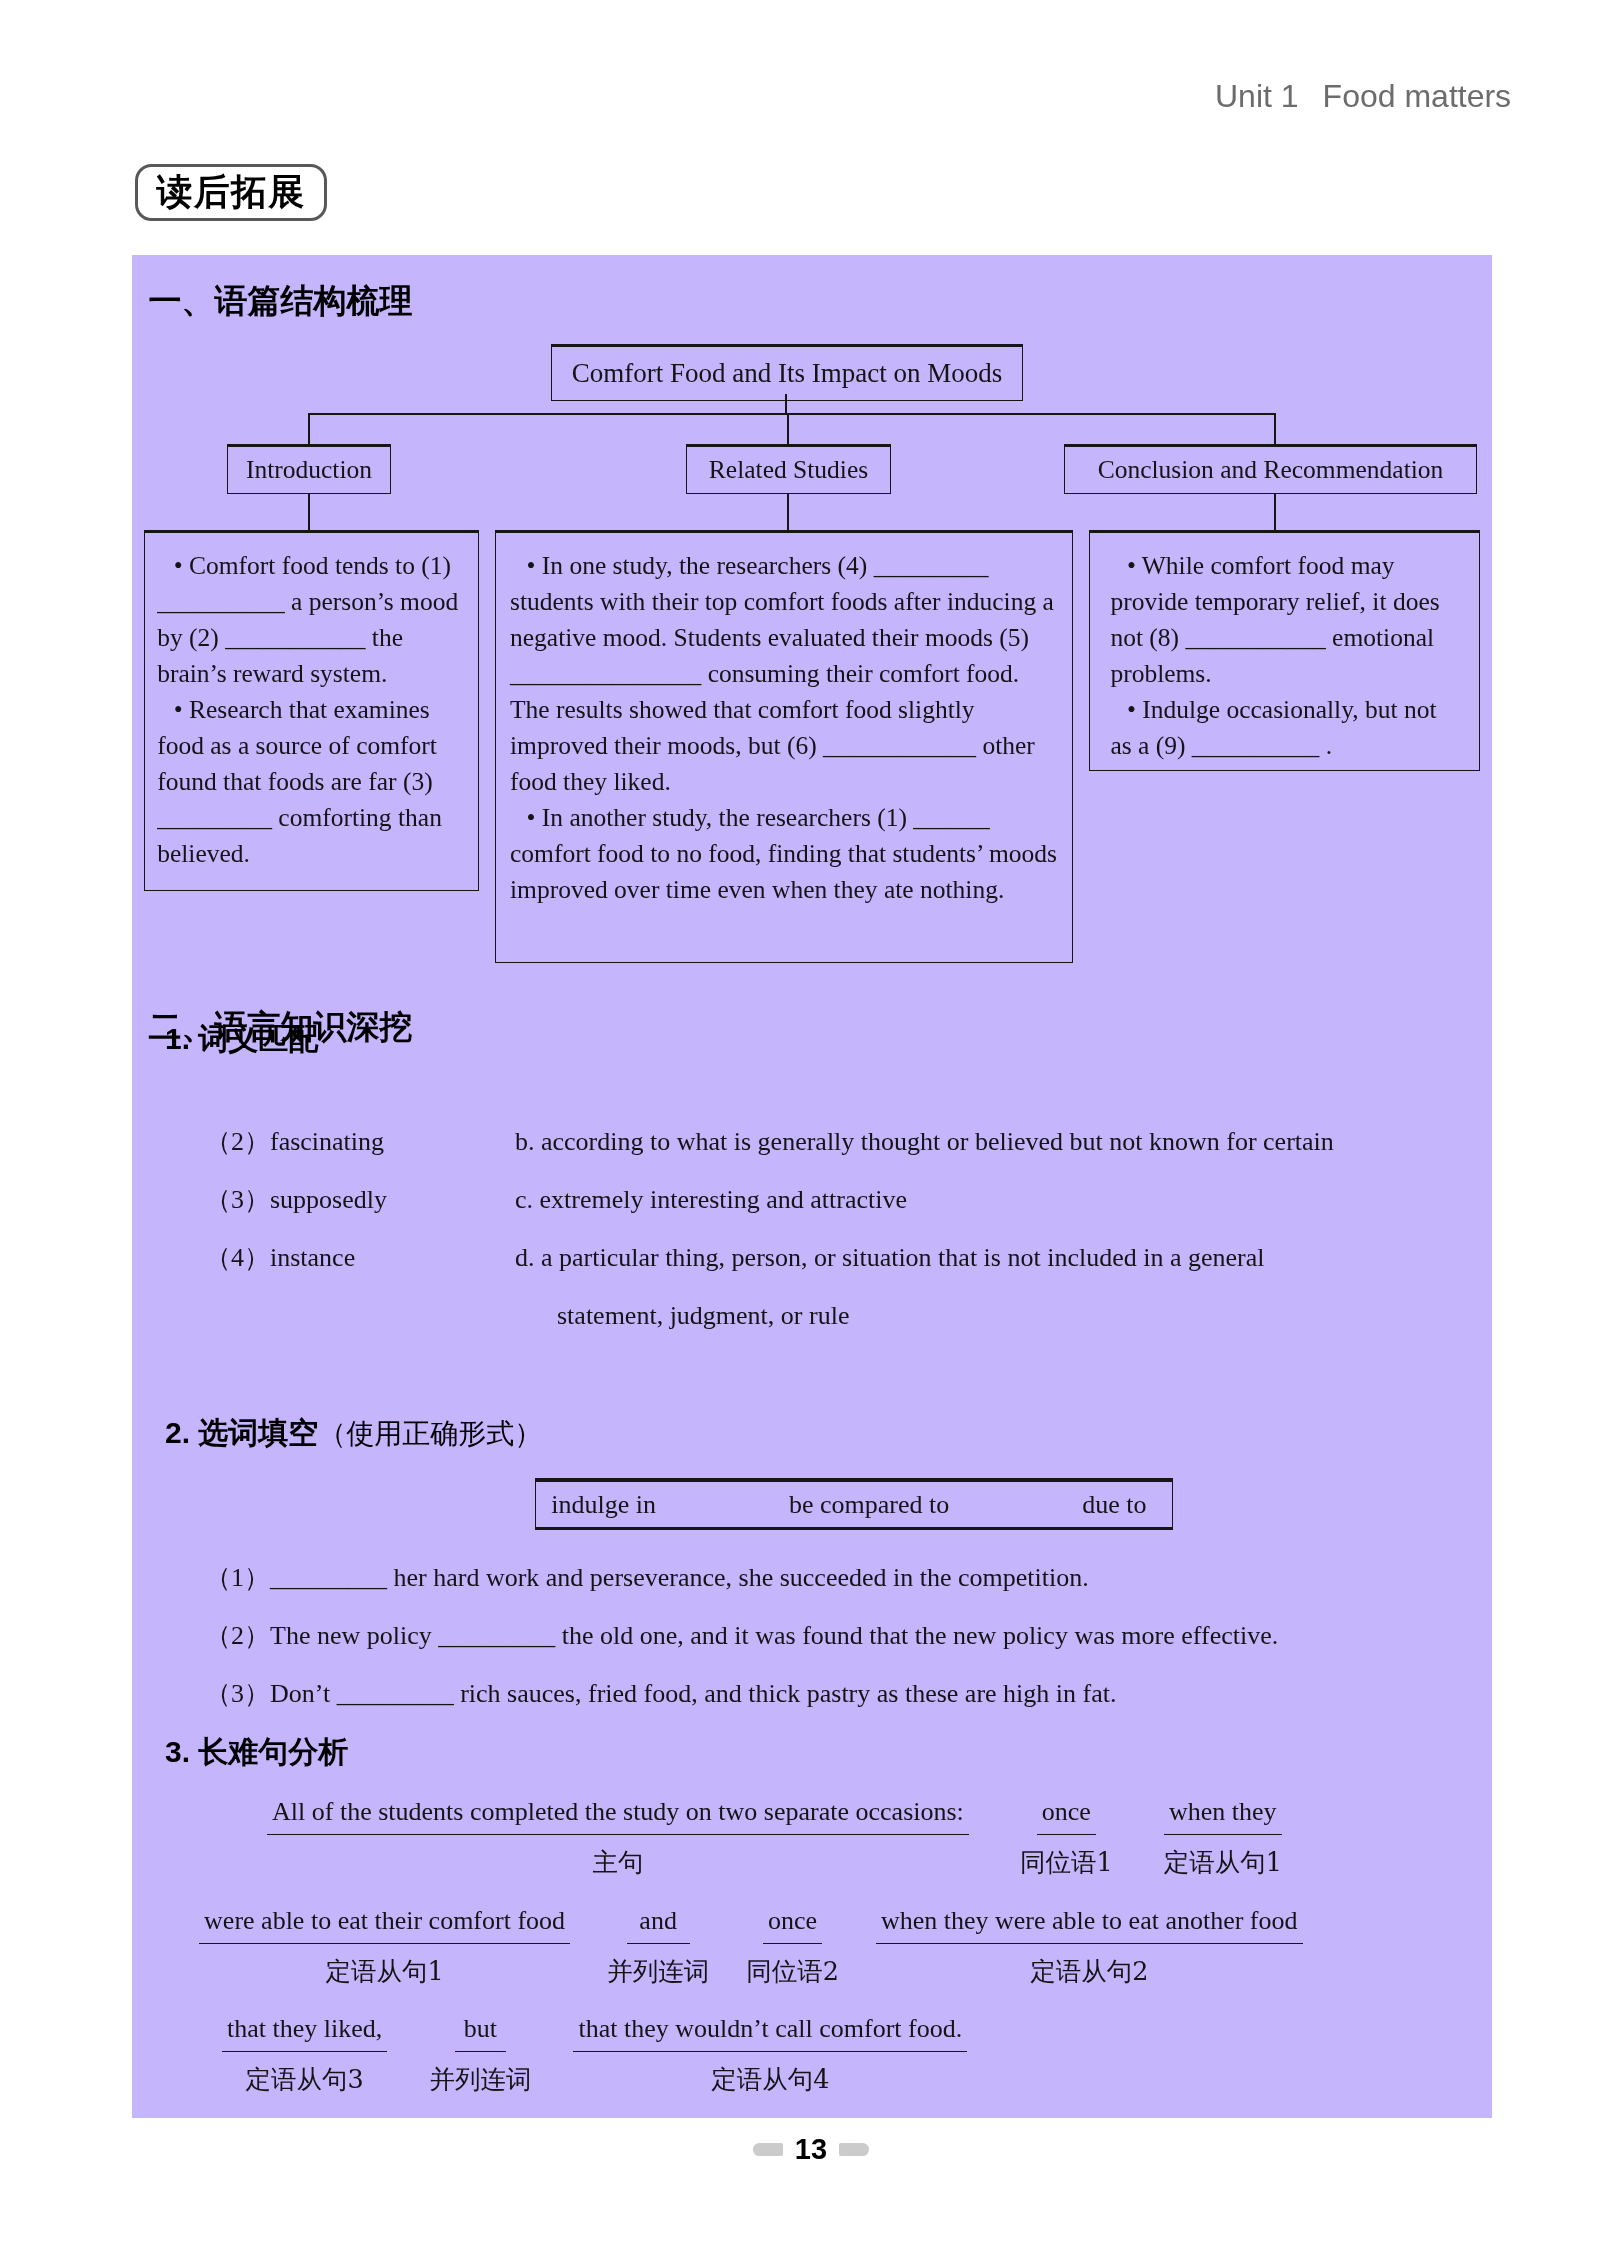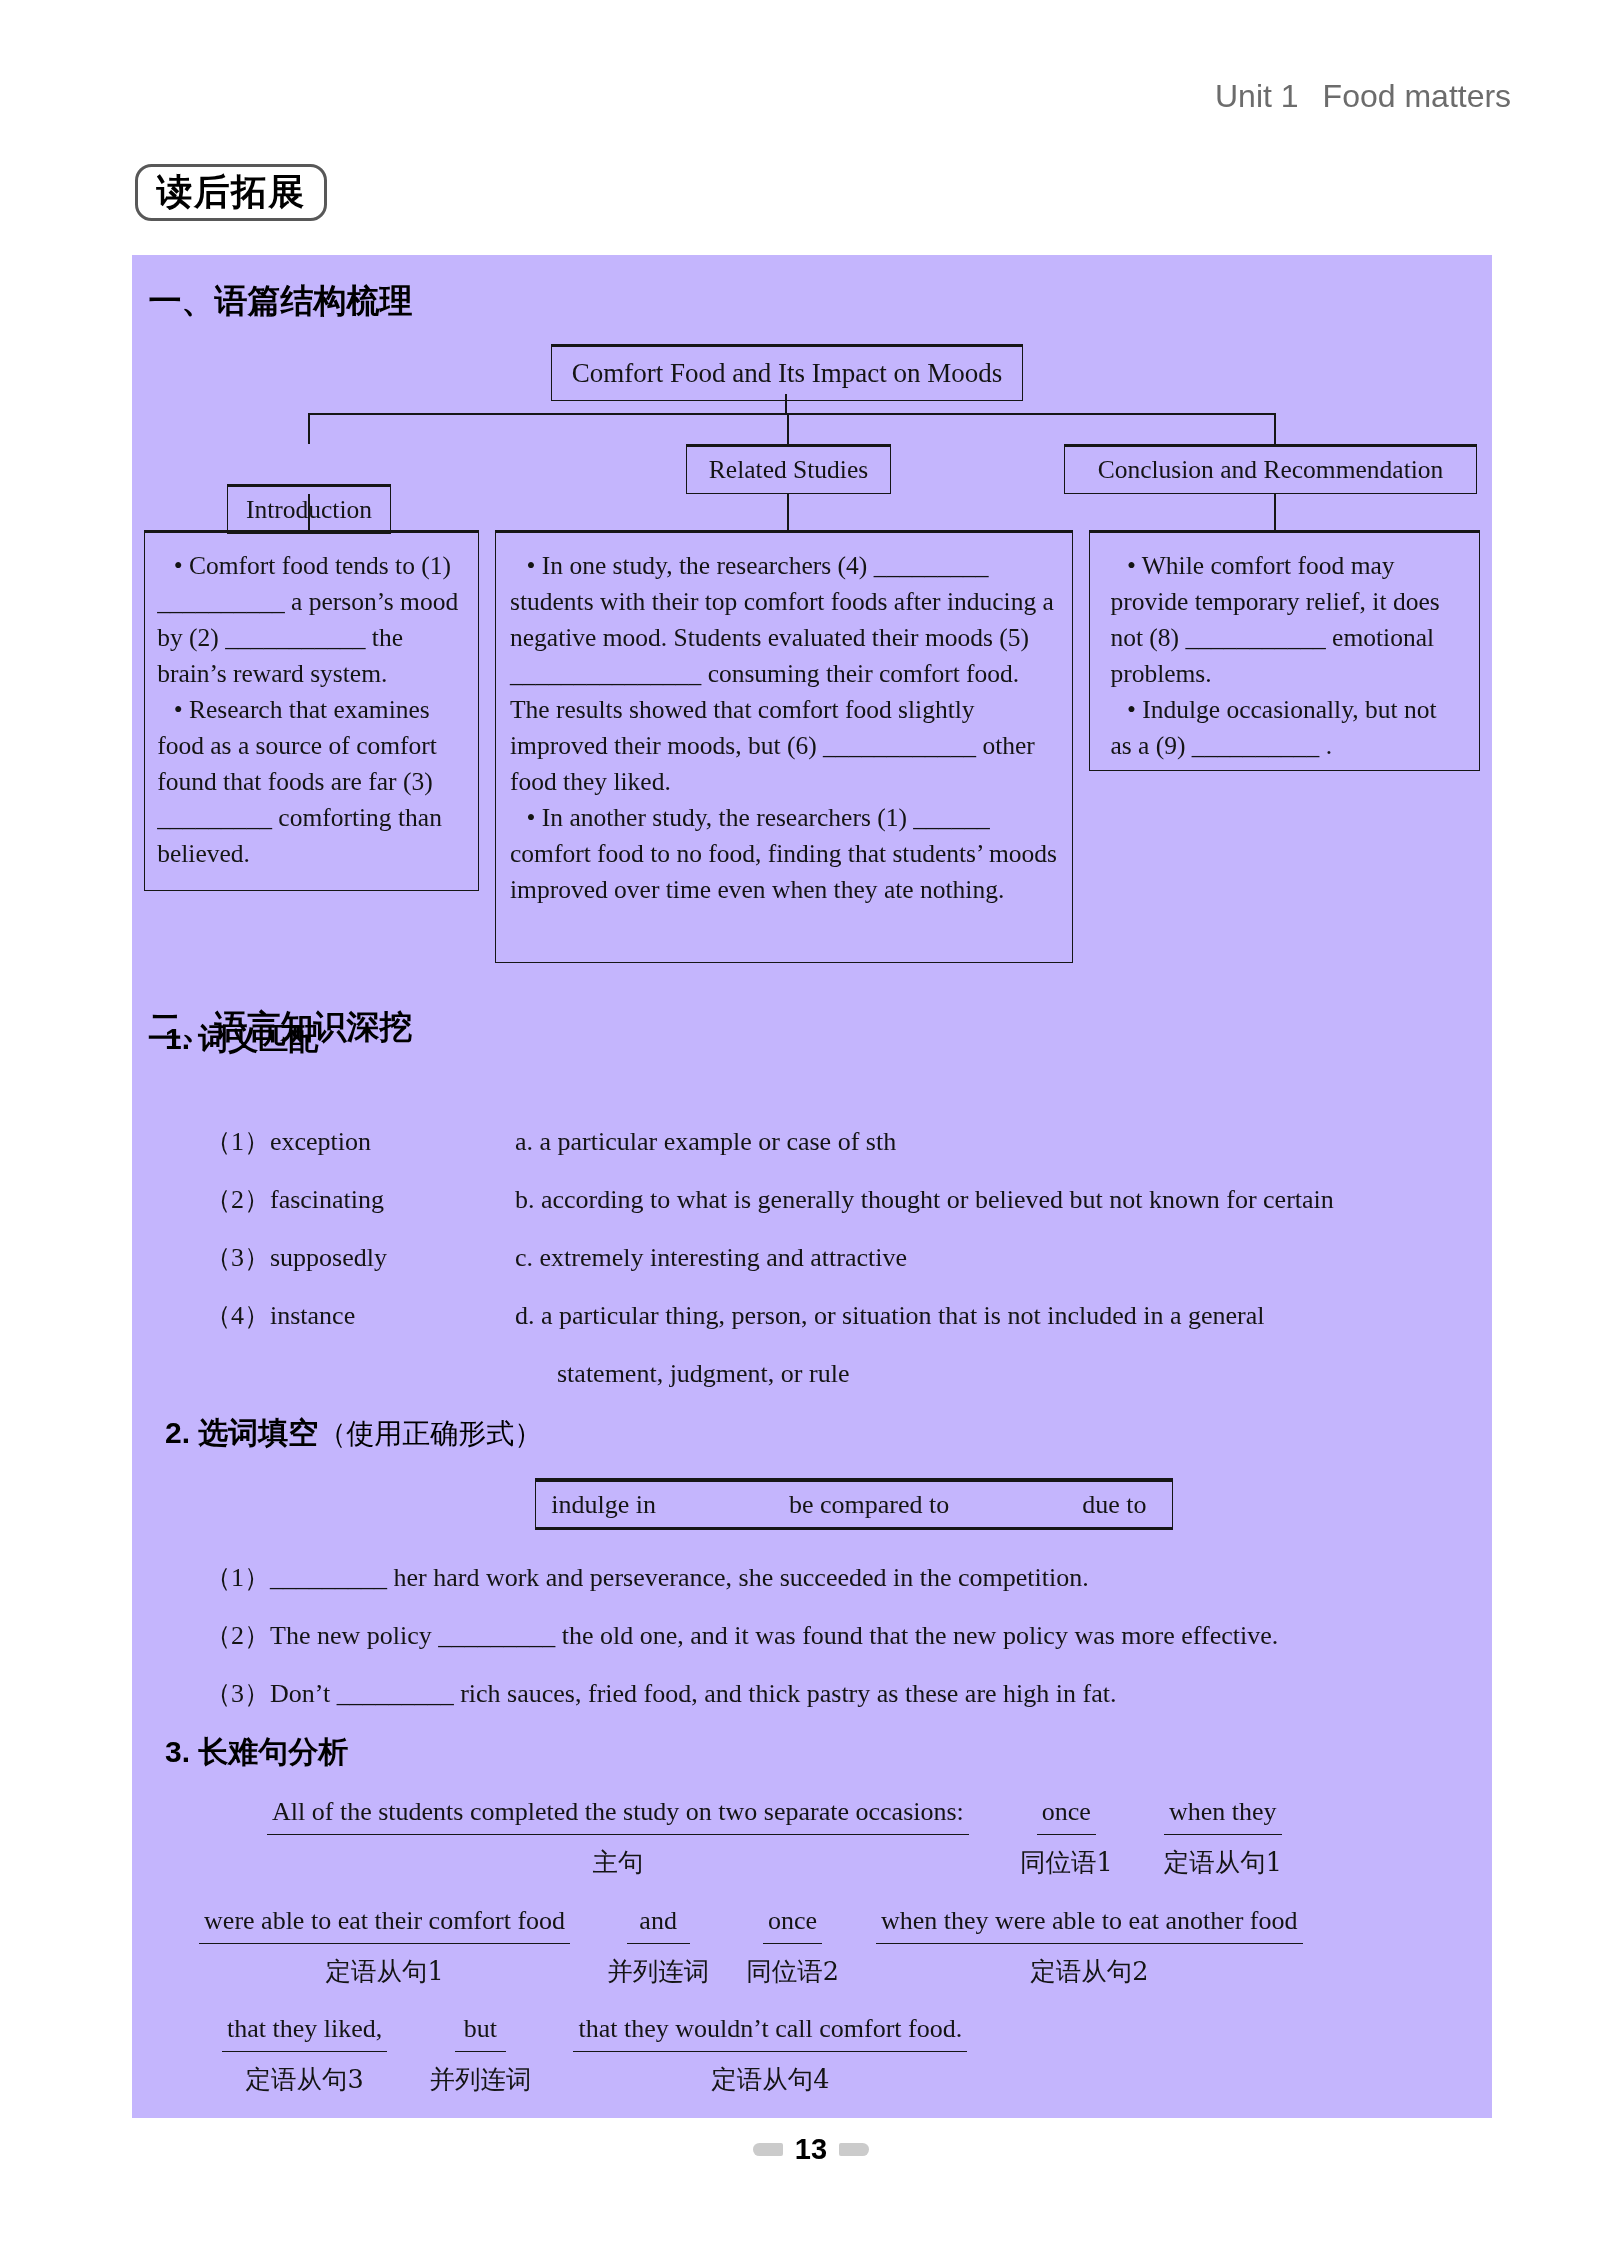--- a/index.html
+++ b/index.html
@@ -83,21 +83,21 @@
       <div class="fc-box" style="left:419px;top:89px;width:472px;height:57px;">
         <span class="fc-title">Comfort Food and Its Impact on Moods</span>
       </div>
 
       <div class="fc-line" style="left:653px;top:139px;width:1.9px;height:20px;"></div>
       <div class="fc-line" style="left:176px;top:158px;width:968px;height:1.9px;"></div>
       <div class="fc-line" style="left:176px;top:160px;width:1.9px;height:29px;"></div>
       <div class="fc-line" style="left:655px;top:160px;width:1.9px;height:29px;"></div>
       <div class="fc-line" style="left:1142px;top:160px;width:1.9px;height:29px;"></div>
 
-      <div class="fc-box hdr" style="left:95px;top:189px;width:164px;height:50px;margin-top:40px;">
+      <div class="fc-box hdr" style="left:95px;top:189px;width:164px;height:50px;">
         <span class="fc-hdr-label">Introduction</span>
       </div>
       <div class="fc-box hdr" style="left:554px;top:189px;width:205px;height:50px;align-items:center;">
         <span class="fc-hdr-label">Related Studies</span>
       </div>
       <div class="fc-box hdr" style="left:932px;top:189px;width:413px;height:50px;">
         <span class="fc-hdr-label">Conclusion and Recommendation</span>
       </div>
 
       <div class="fc-line" style="left:176px;top:239px;width:1.9px;height:36px;"></div>
@@ -116,24 +116,20 @@
         <p>• While comfort food may provide temporary relief, it does not (8) ___________ emotional problems.</p>
         <p>• Indulge occasionally, but not as a (9) __________ .</p>
       </div>
     </div>
 
     <div class="cn-h1" style="left:16.5px;top:750px;">二、语言知识深挖</div>
 
     <div class="cn-h2" style="left:33px;top:764px;">1. 词义匹配</div>
 
     <div class="vocab-rows">
-      <div class="vrow">
-        <span class="vterm">（1）exception</span>
-        <span class="vdef">a. a particular example or case of sth</span>
-      </div>
       <div class="vrow">
         <span class="vterm">（2）fascinating</span>
         <span class="vdef">b. according to what is generally thought or believed but not known for certain</span>
       </div>
       <div class="vrow">
         <span class="vterm">（3）supposedly</span>
         <span class="vdef">c. extremely interesting and attractive</span>
       </div>
       <div class="vrow">
         <span class="vterm">（4）instance</span>

